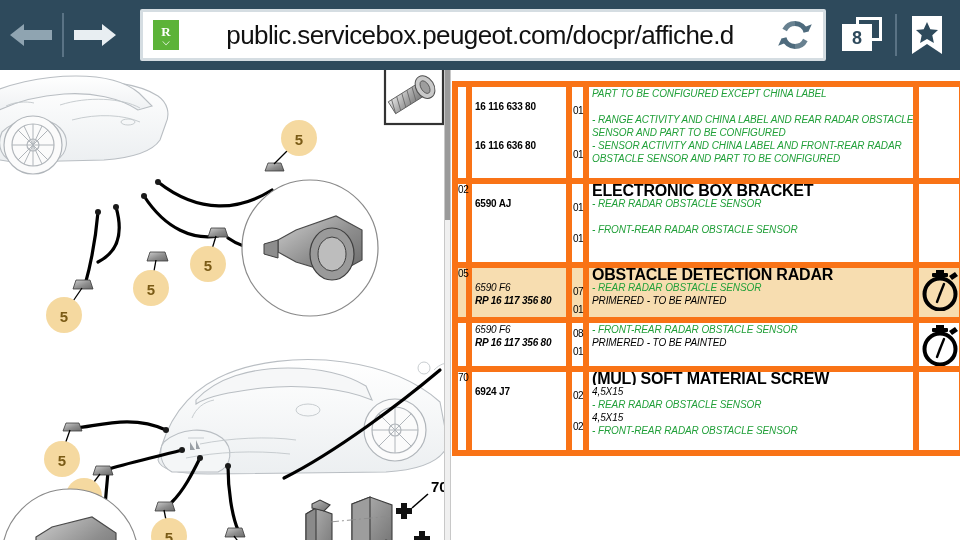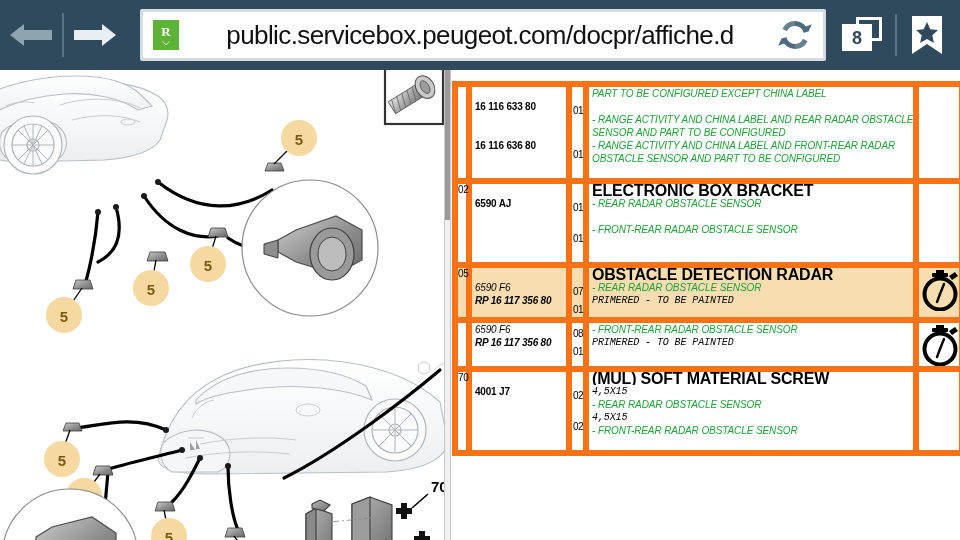--- a/index.html
+++ b/index.html
@@ -183,21 +183,20 @@
     letter-spacing: -0.2px;
     text-decoration: underline;
   }
   .desc-green {
     font-size: 10px; font-style: italic; color: #22a03a;
     letter-spacing: -0.1px;
   }
   .desc-black-ital {
     font-size: 10px; font-style: italic; color: #000;
     letter-spacing: -0.1px;
-    font-family: Liberation Mono, monospace;
   }
   .spacer { display: block; height: 13px; }
 
   tr.highlight td { background: #f7ddb0; }
   td.iconcell { text-align: center; vertical-align: top; border-left: 0; border-right: 0;}
   td.nb { border: 0; }
 
   .watch { display: block; margin: 1px auto 0 auto; }
 </style>
 </head>
@@ -539,21 +538,21 @@
             <span class="line spacer"></span>
             <span class="qty">01</span>
           </span>
         </td>
         <td>
           <span class="stack">
             <span class="line desc-green">PART TO BE CONFIGURED EXCEPT CHINA LABEL</span>
             <span class="line spacer"></span>
             <span class="line desc-green">- RANGE ACTIVITY AND CHINA LABEL AND REAR RADAR OBSTACLE</span>
             <span class="line desc-green">SENSOR AND PART TO BE CONFIGURED</span>
-            <span class="line desc-green">- RANGE ACTIVITY AND CHINA LABEL AND FRONT-REAR RADAR</span>
+            <span class="line desc-green">- SENSOR ACTIVITY AND CHINA LABEL AND FRONT-REAR RADAR</span>
             <span class="line desc-green">OBSTACLE SENSOR AND PART TO BE CONFIGURED</span>
             <span class="line spacer"></span>
           </span>
         </td>
         <td class="nb"></td>
       </tr>
 
       <tr>
         <td class="idx-cell">02</td>
         <td>
@@ -649,21 +648,21 @@
             <line x1="21" y1="25" x2="18" y2="33" stroke="#000" stroke-width="2.4" stroke-linecap="round"></line>
           </svg>
         </td>
       </tr>
 
       <tr>
         <td class="idx-cell">70</td>
         <td>
           <span class="stack">
             <span class="line spacer"></span>
-            <span class="line ref-bold">4001 J7</span>
+            <span class="line ref-bold">6924 J7</span>
           </span>
         </td>
         <td>
           <span class="stack">
             <span class="line spacer"></span>
             <span class="qty">02</span>
             <span class="line spacer"></span>
             <span class="qty">02</span>
           </span>
         </td>

